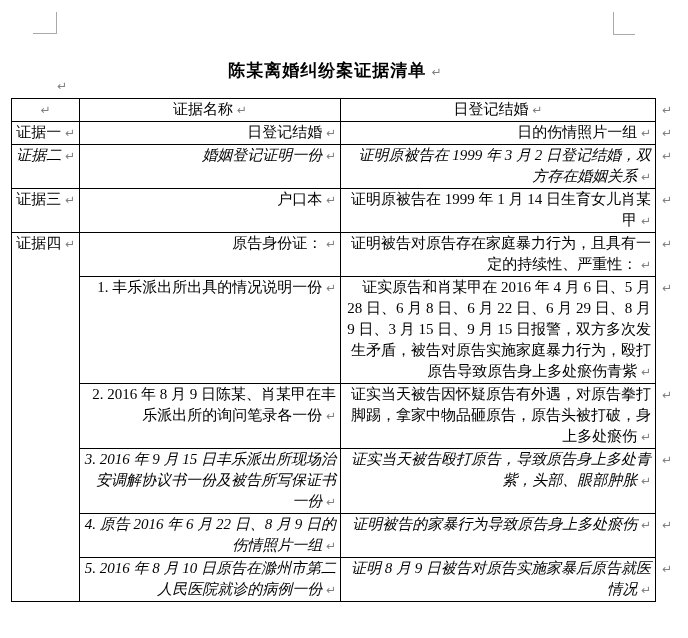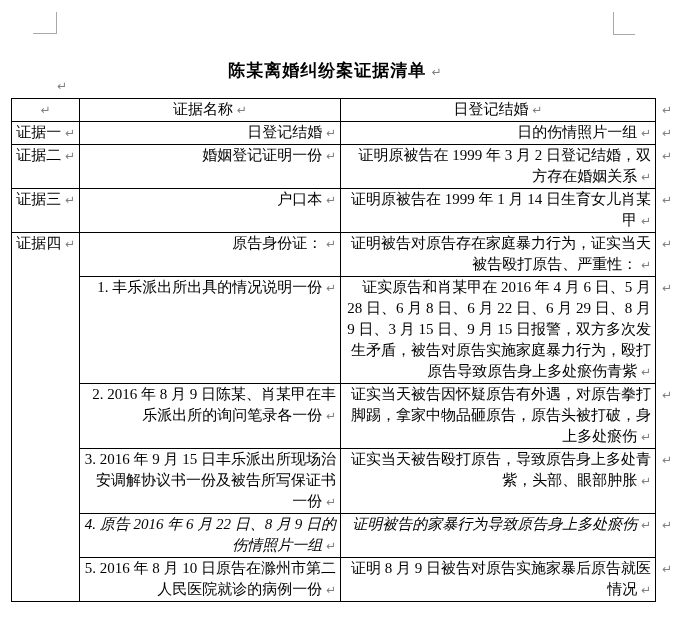--- a/index.html
+++ b/index.html
@@ -70,23 +70,23 @@
   table.evidence th { text-align: center; }
   table.evidence td.rowend, table.evidence th.rowend {
     border: none;
     padding: 0 0 0 6px;
     text-align: left;
     background: transparent;
   }
   td.just { text-align: justify; }
   tr.h21 { height: 21px; }
   tr.h42 { height: 42px; }
-  tr.h43 { height: 43px; }
+  tr.h43 { height: 43px; font-style: italic; }
   tr.h58 { height: 58px; margin-top: 40px; }
-  tr.h65 { height: 65px; }
+  tr.h65 { height: 65px; font-style: italic; }
   tr.h40 { height: 40px; font-style: italic; }
   tr.h109 { height: 97px; }
 </style>
 </head>
 <body>
 
 <div class="screen">
 
   <div class="corner tl"></div>
   <div class="corner tr"></div>
@@ -183,21 +183,21 @@
     <tr class="h42">
       <td rowspan="6">
         <span>证据四</span>
         <span class="pmark">↵</span>
       </td>
       <td>
         <span>原告身份证：</span>
         <span class="pmark">↵</span>
       </td>
       <td class="just">
-        <span>证明被告对原告存在家庭暴力行为，证实当天被告殴打原告、严重性：</span>
+        <span>证明被告对原告存在家庭暴力行为，且具有一定的持续性、严重性：</span>
         <span class="pmark">↵</span>
       </td>
       <td class="rowend">
         <span class="pmark">↵</span>
       </td>
     </tr>
 
     <tr class="h109">
       <td class="just">
         <span>1. 丰乐派出所出具的情况说明一份</span>

